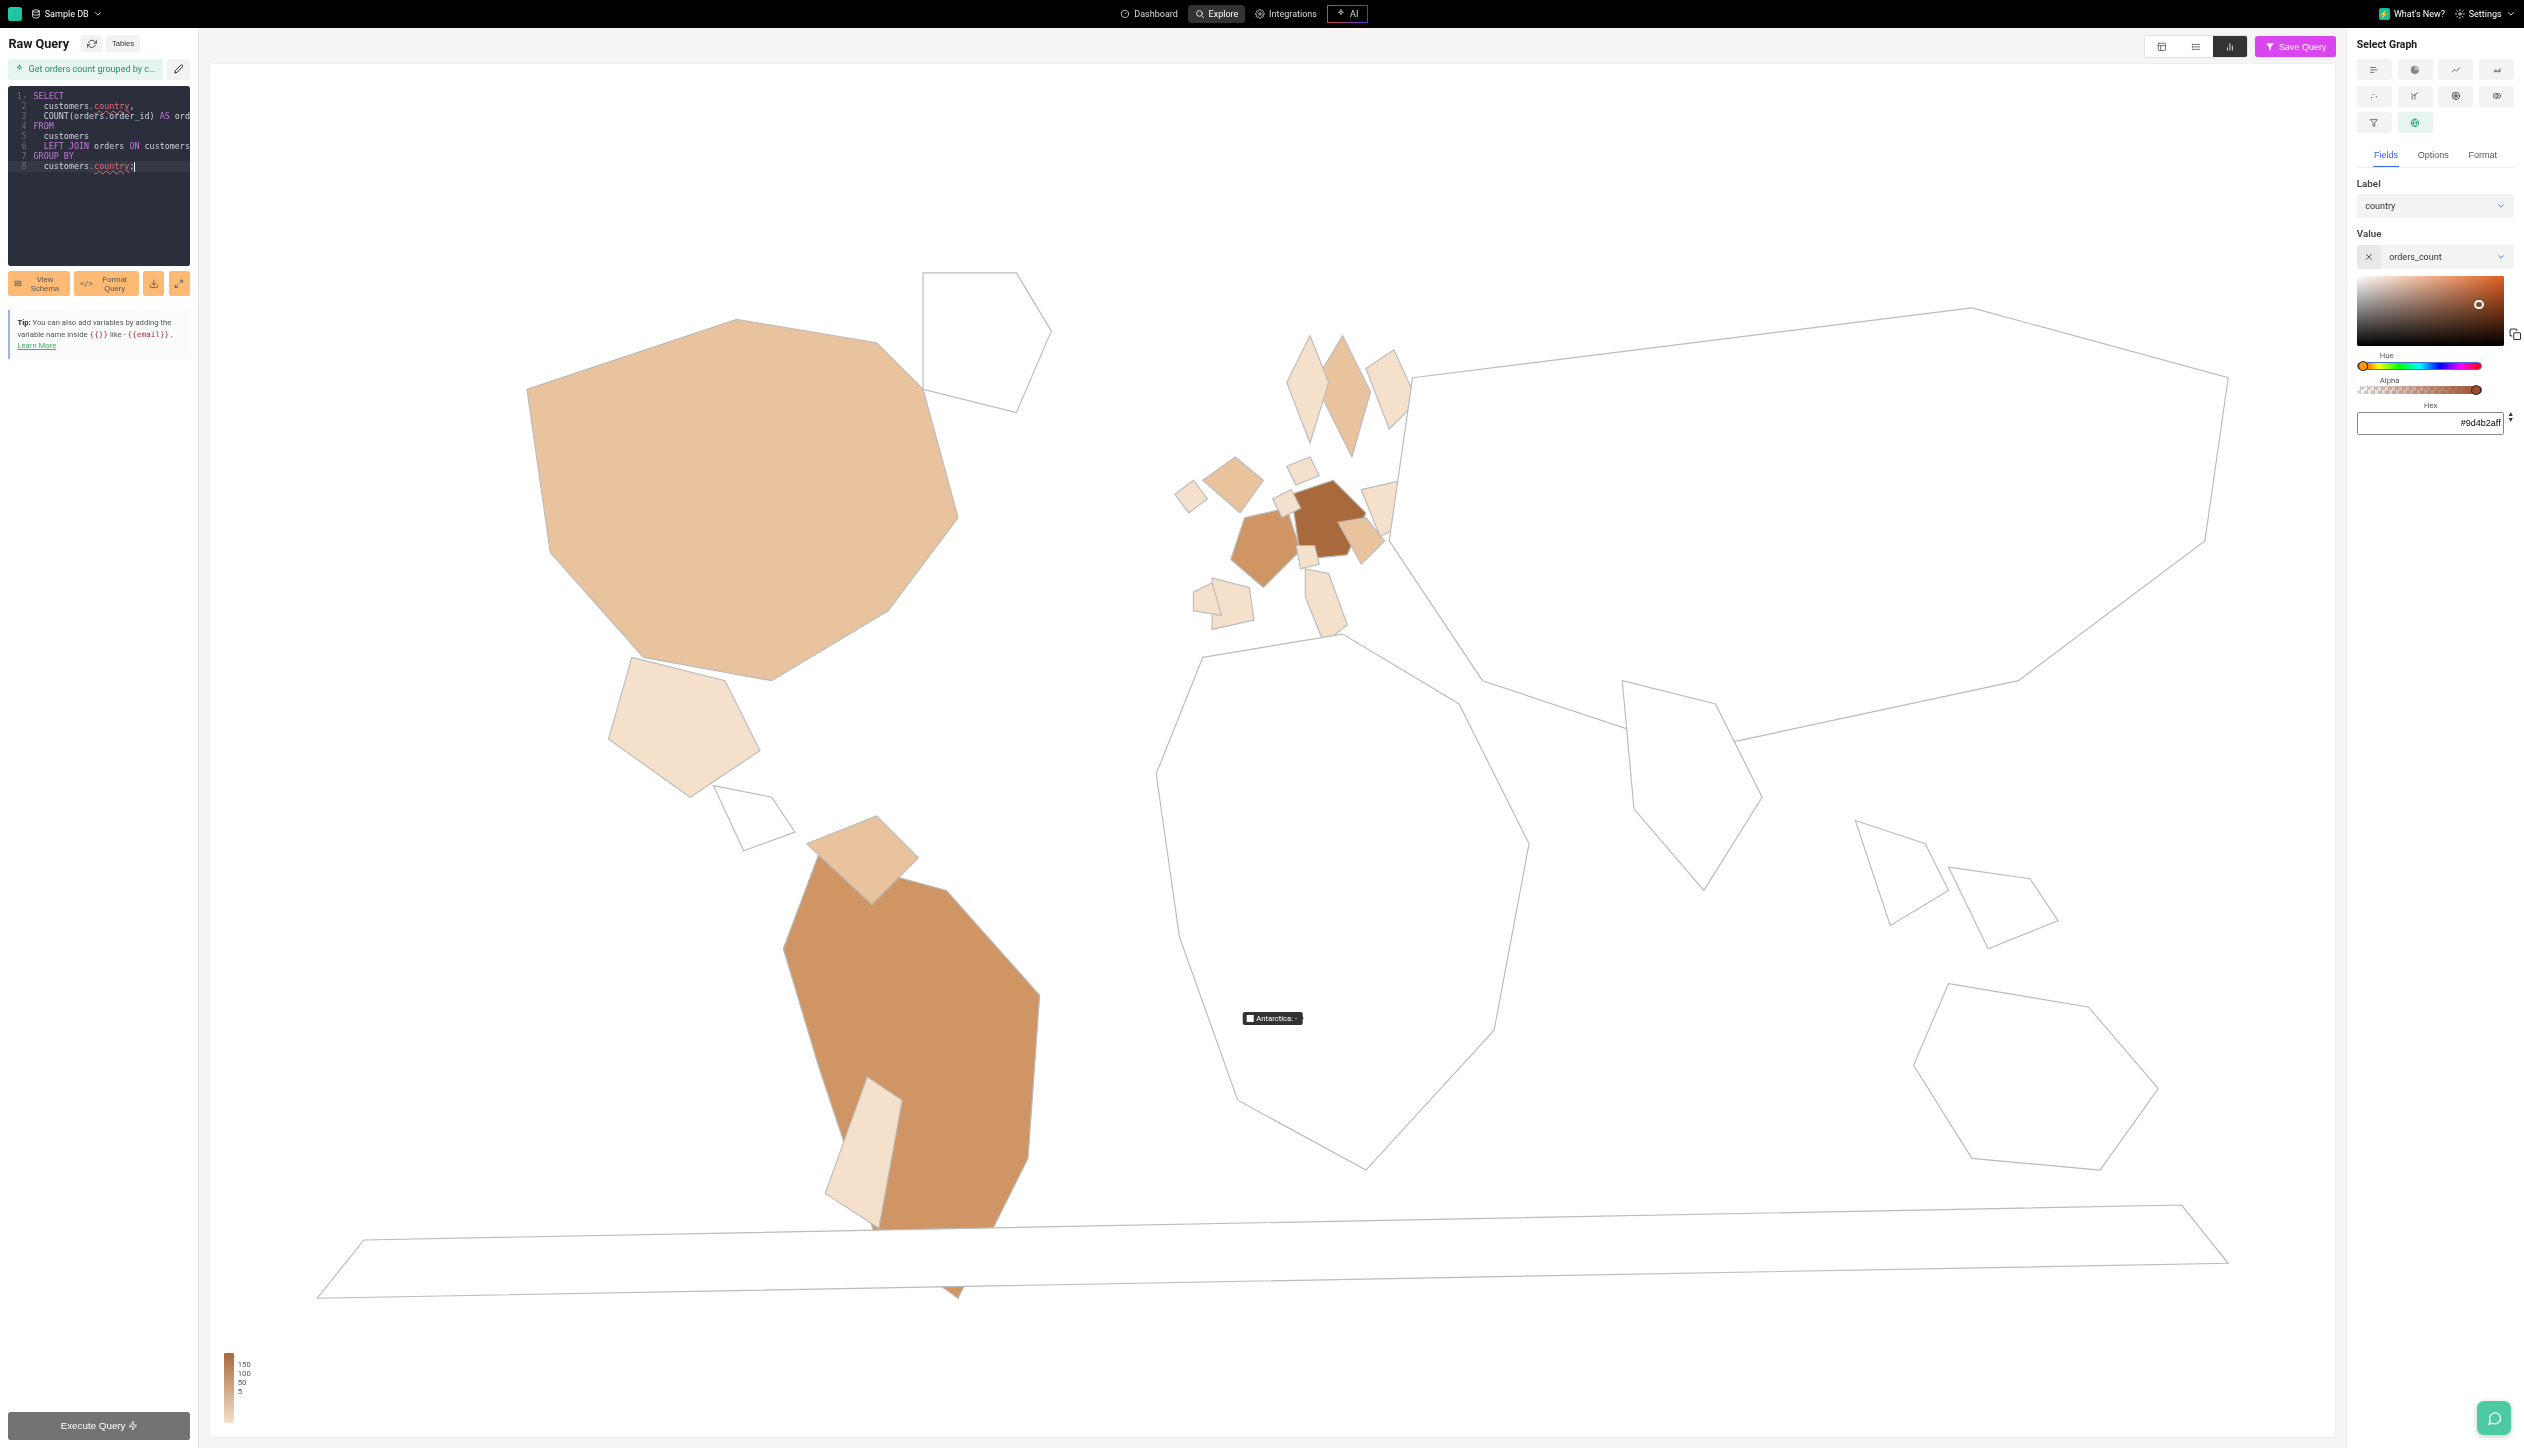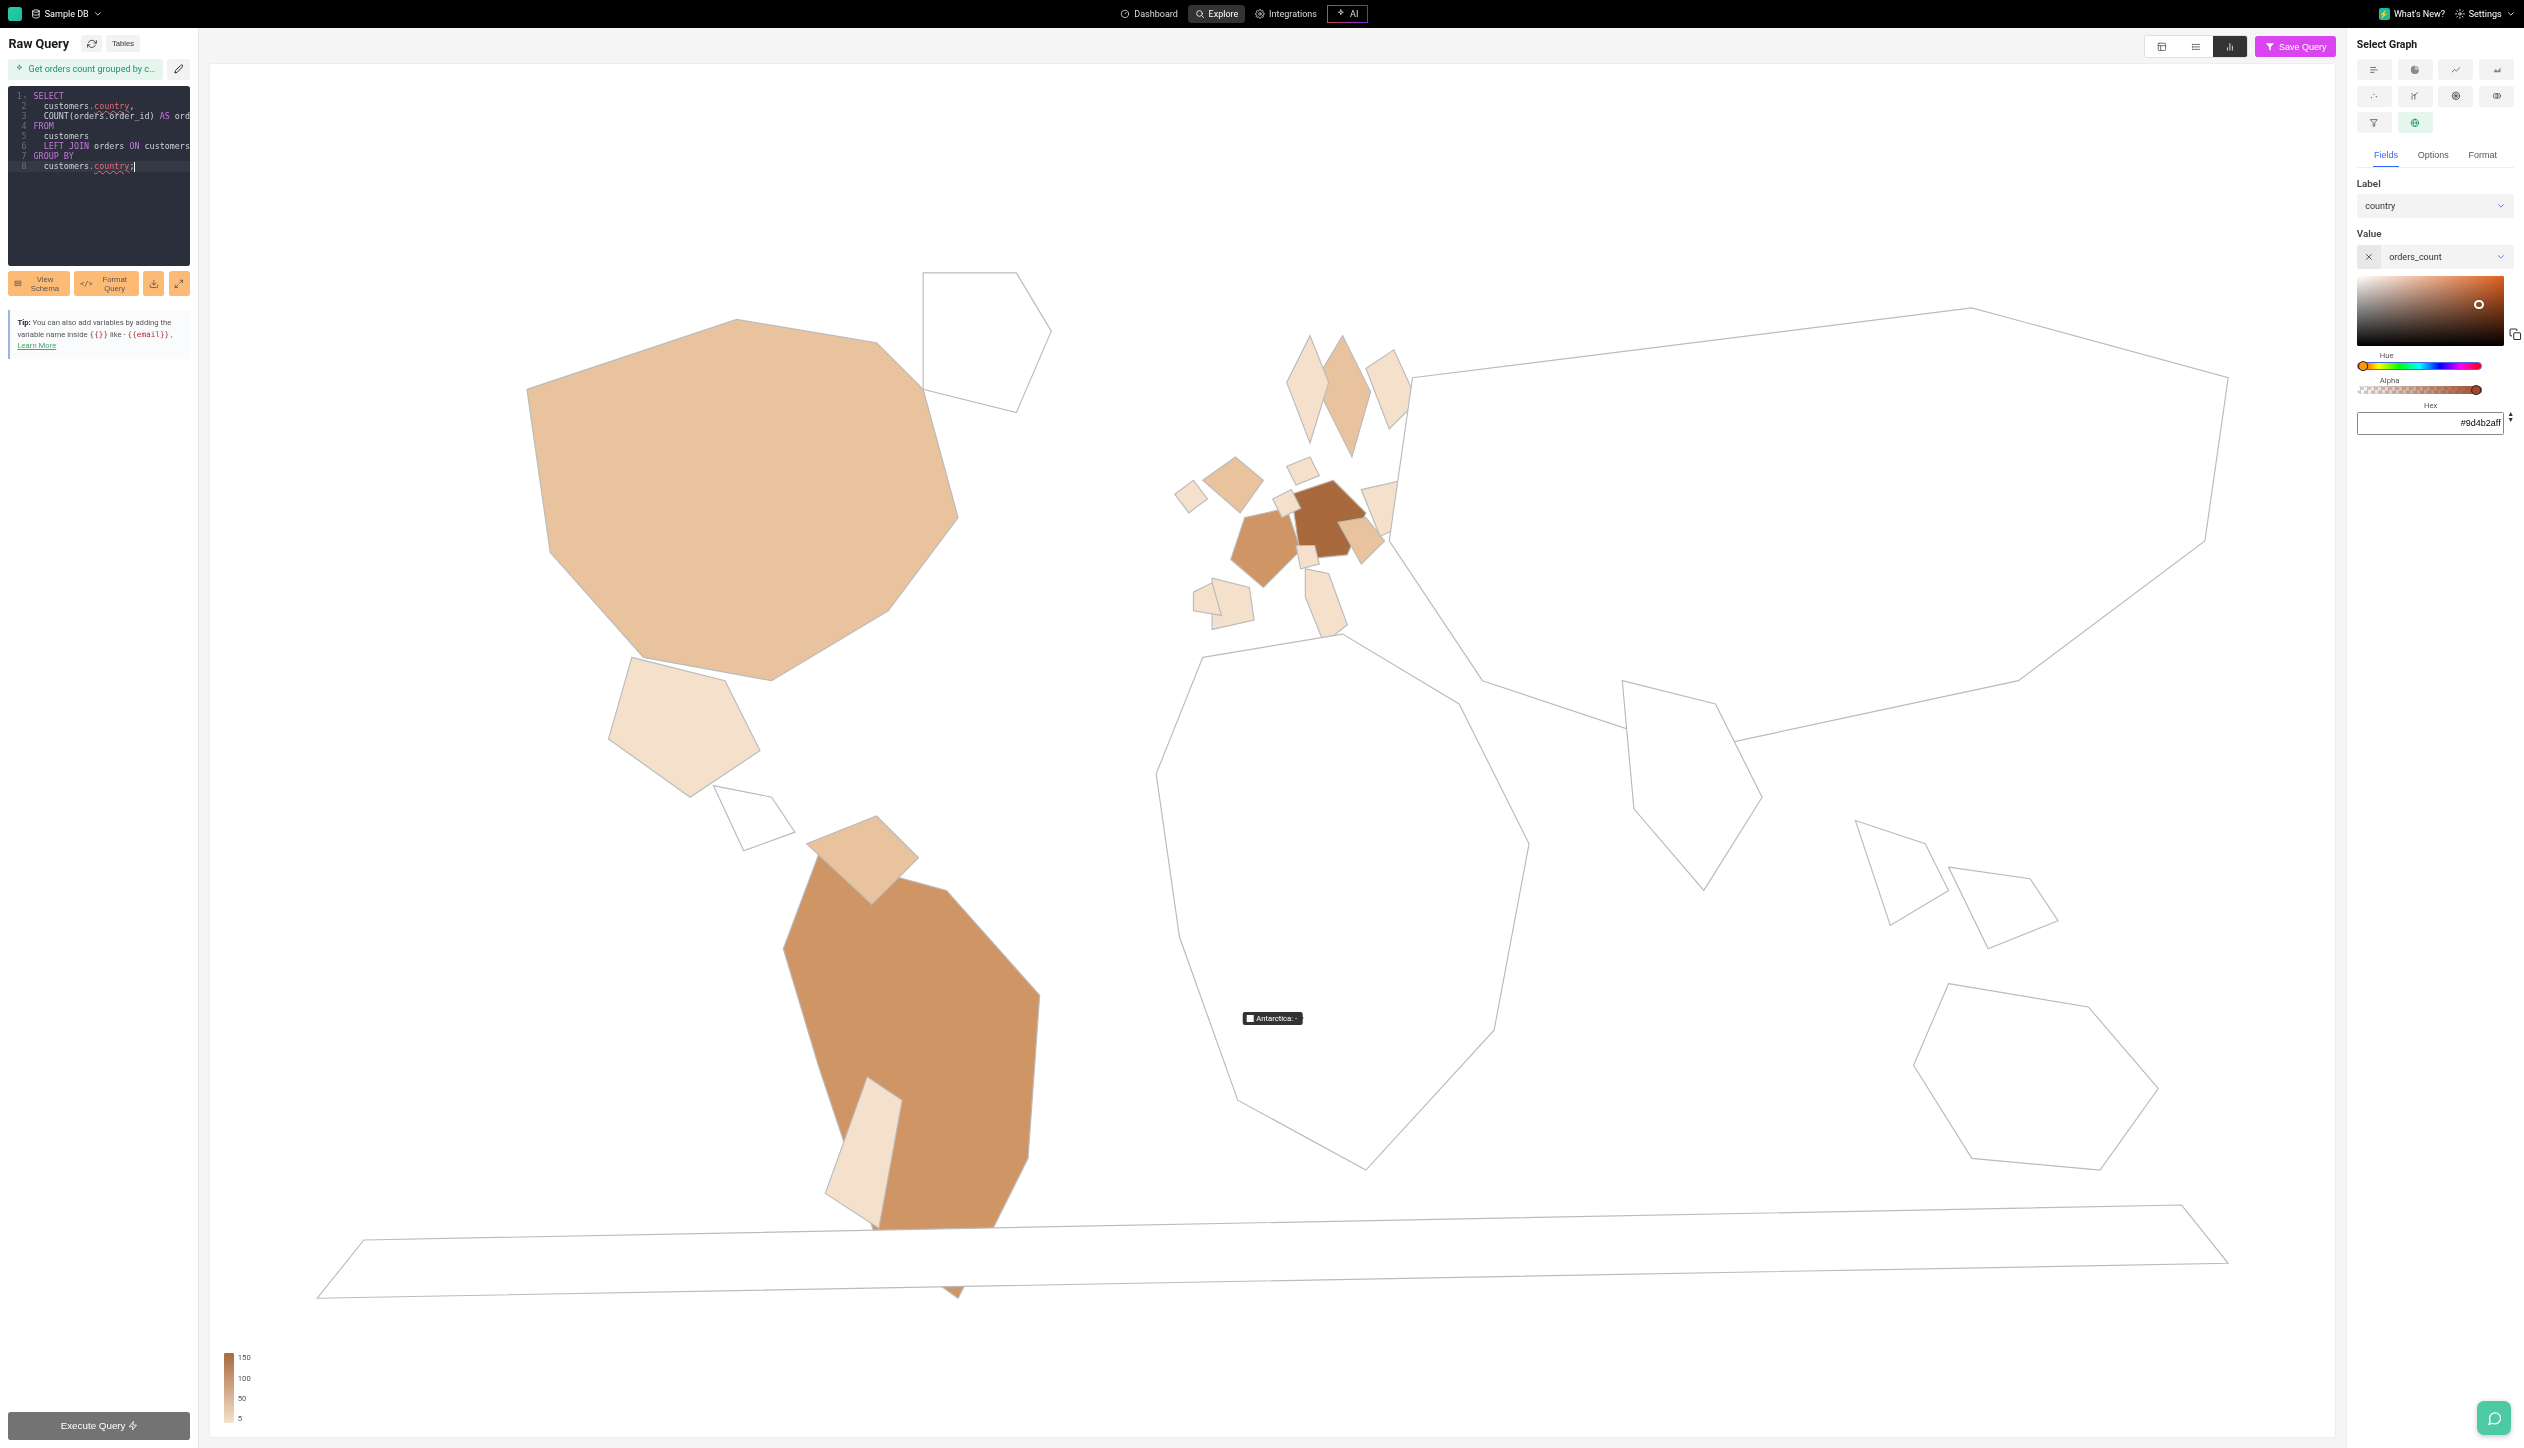--- a/index.html
+++ b/index.html
@@ -70,21 +70,21 @@
   .map-svg path.shade2 { fill:#e8c39e; }
   .map-svg path.shade3 { fill:#cf9565; }
   .map-svg path.shade4 { fill:#a86a3d; }
   
   .tooltip { position:absolute; left:50%; top:69%; transform:translateX(-50%); background:#333; color:#fff; font-size:7.7px; padding:2.1px 5.6px 2.1px 4.2px; border-radius:2.1px; display:flex; align-items:center; gap:2.8px;}
   .tooltip .swatch { width:7px;height:7px;background:#fff; }
   .tooltip::after { content:''; position:absolute; right:-3.5px; top:50%; transform:translateY(-50%); border:3.5px solid transparent; border-left-color:#333;}
   
   .legend { position:absolute; left:14px; bottom:14px; display:flex; align-items:stretch; gap:4.2px; font-size:7.7px; color:#555;}
   .legend-bar { width:9.8px; height:70px; background:linear-gradient(to bottom,#a86a3d,#f5e1cb); border-radius:1.4px;}
-  .legend-ticks { display:flex; flex-direction:column; justify-content:space-between;}
+  .legend-ticks { display:flex; flex-direction:column; margin-top:7px;}
   
   
   .panel { width:178px; background:#fff; border-left:0.7px solid #eee; padding: 9.8px 9.8px; overflow-y:auto;}
   .panel h3 { font-size:10.5px; font-weight:700; margin-bottom:8.4px;}
   
   .graph-grid { display:grid; grid-template-columns:repeat(4,1fr); gap:5.6px; margin-bottom:11.2px;}
   .graph-btn { height:21px; background:#f3f3f3; border:none; border-radius:2.8px; display:flex;align-items:center;justify-content:center; cursor:pointer; color:#555;}
   .graph-btn.sel { background:#e6f5ee; color:#1a9970;}
   
   .tabs { display:flex; gap:17px; border-bottom:0.7px solid #eee; margin-bottom:9.8px; justify-content:center;}

